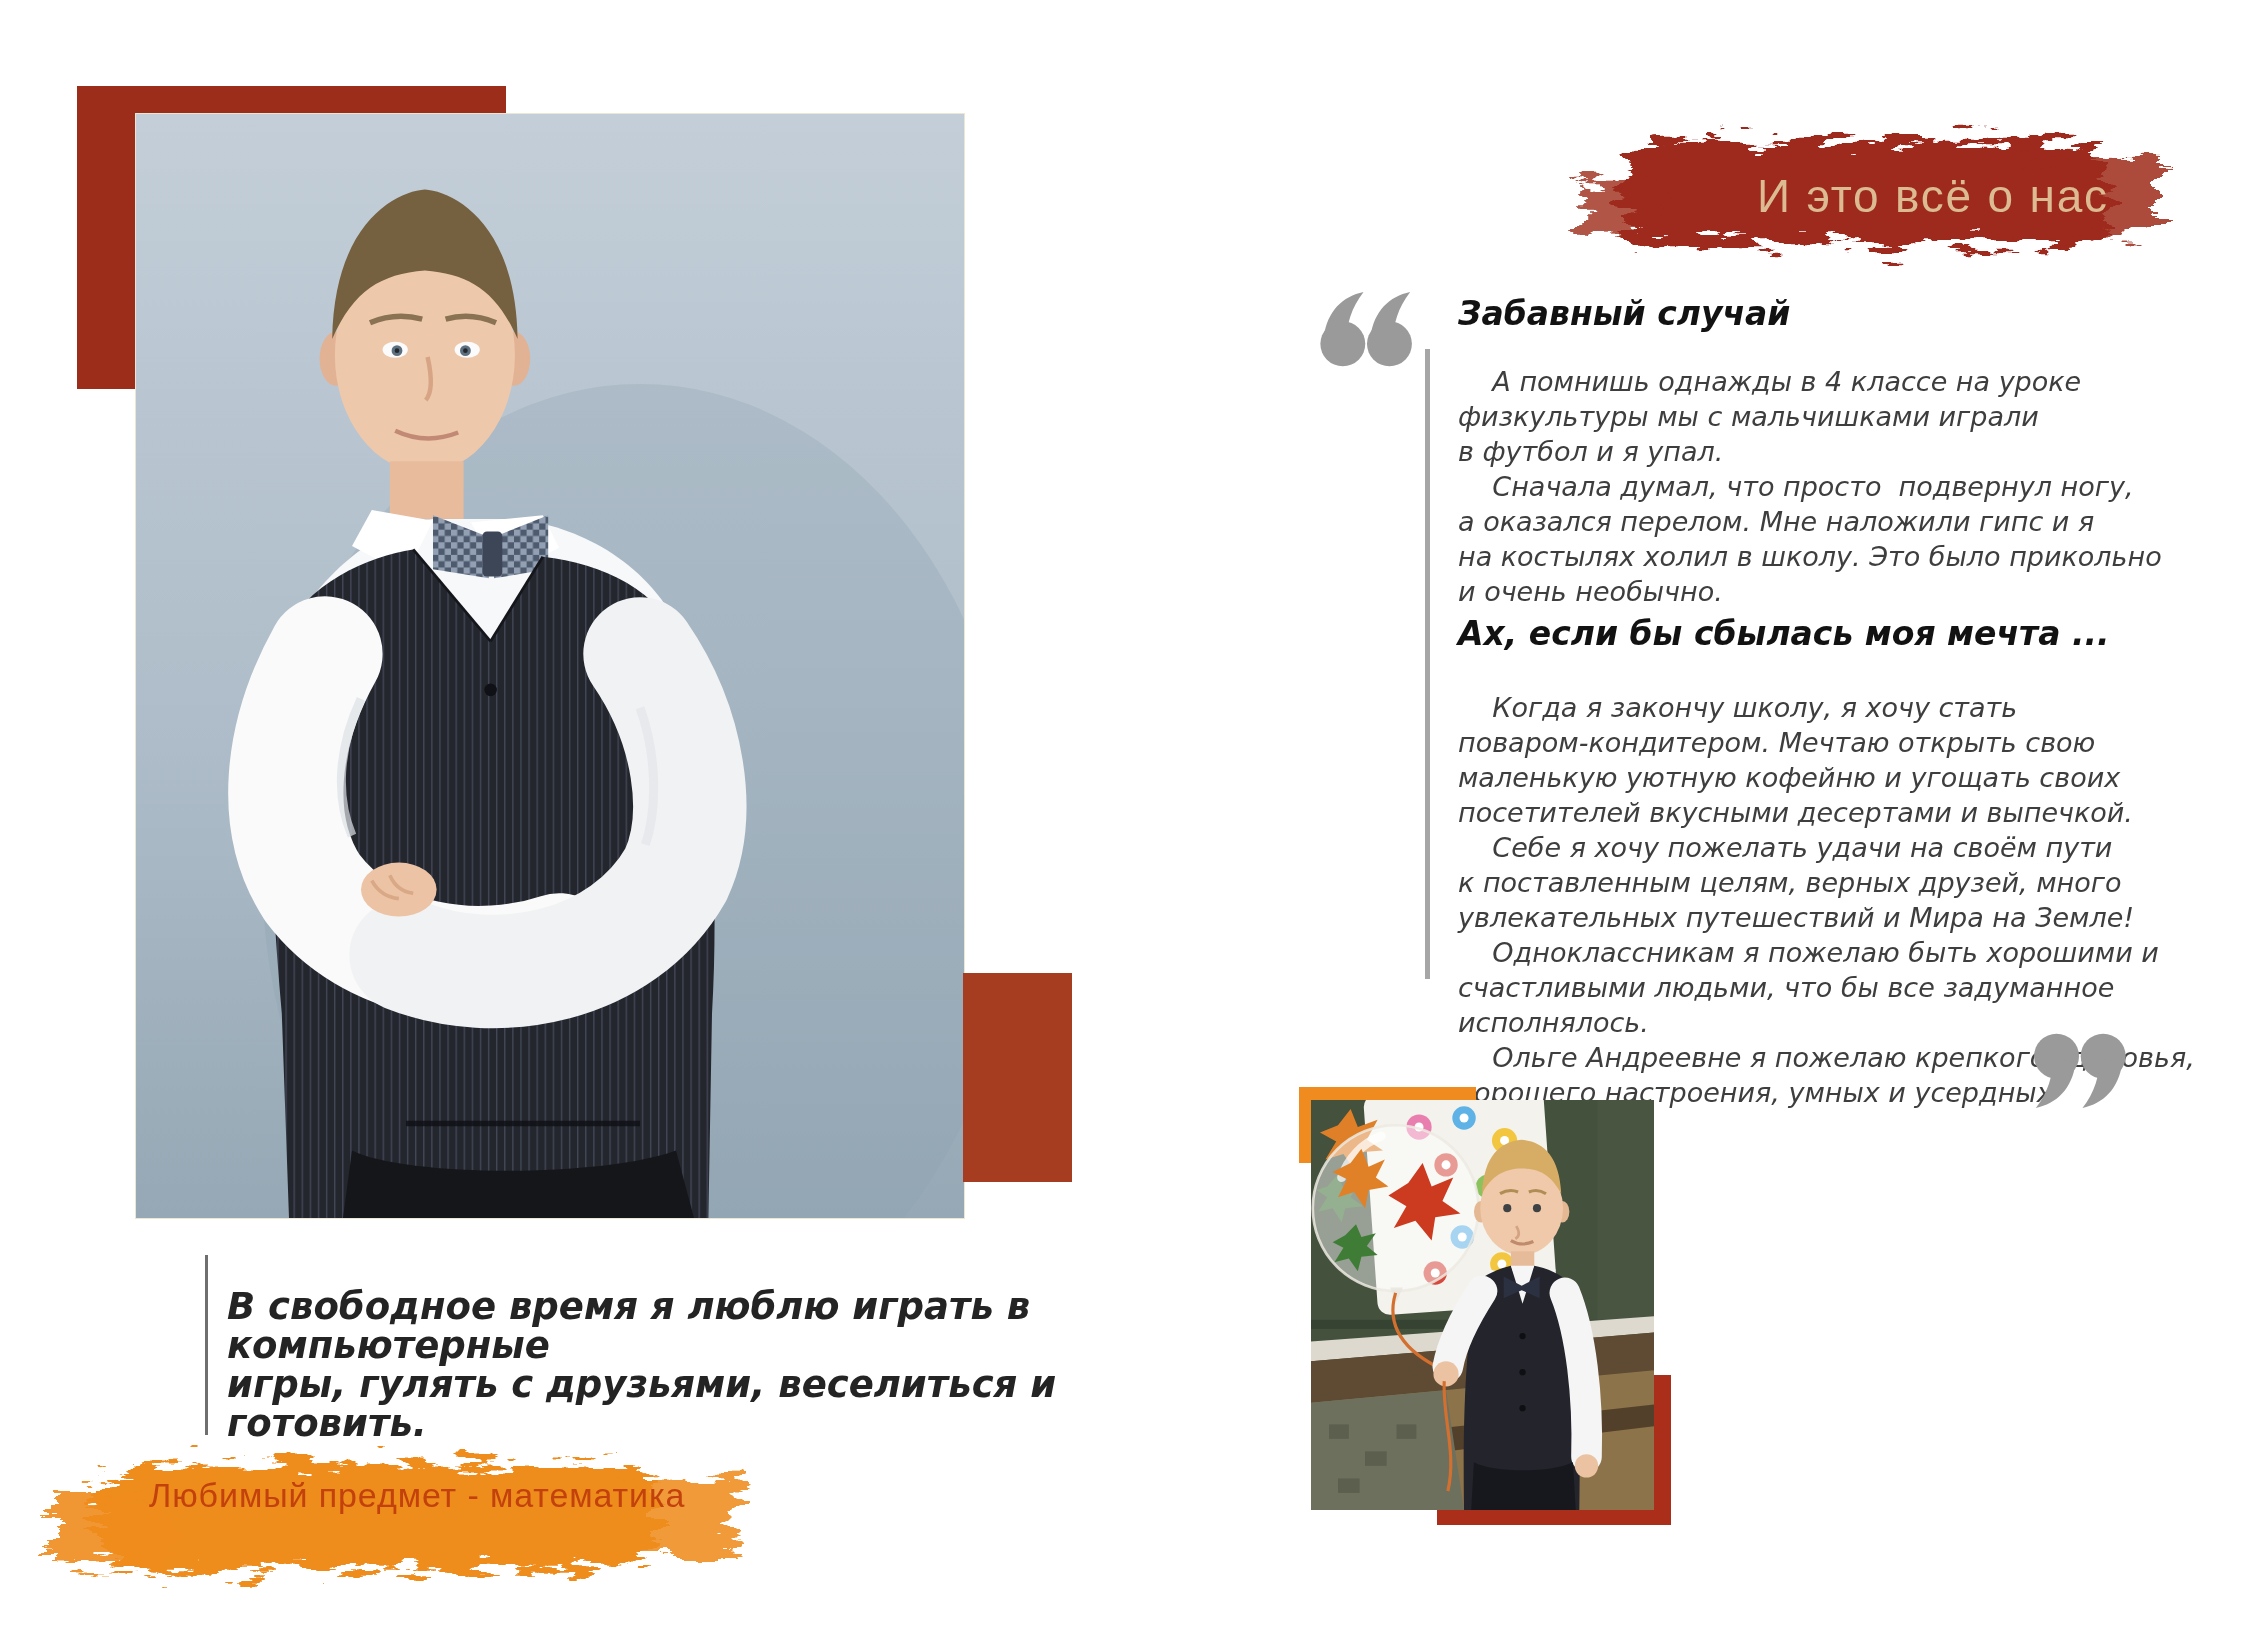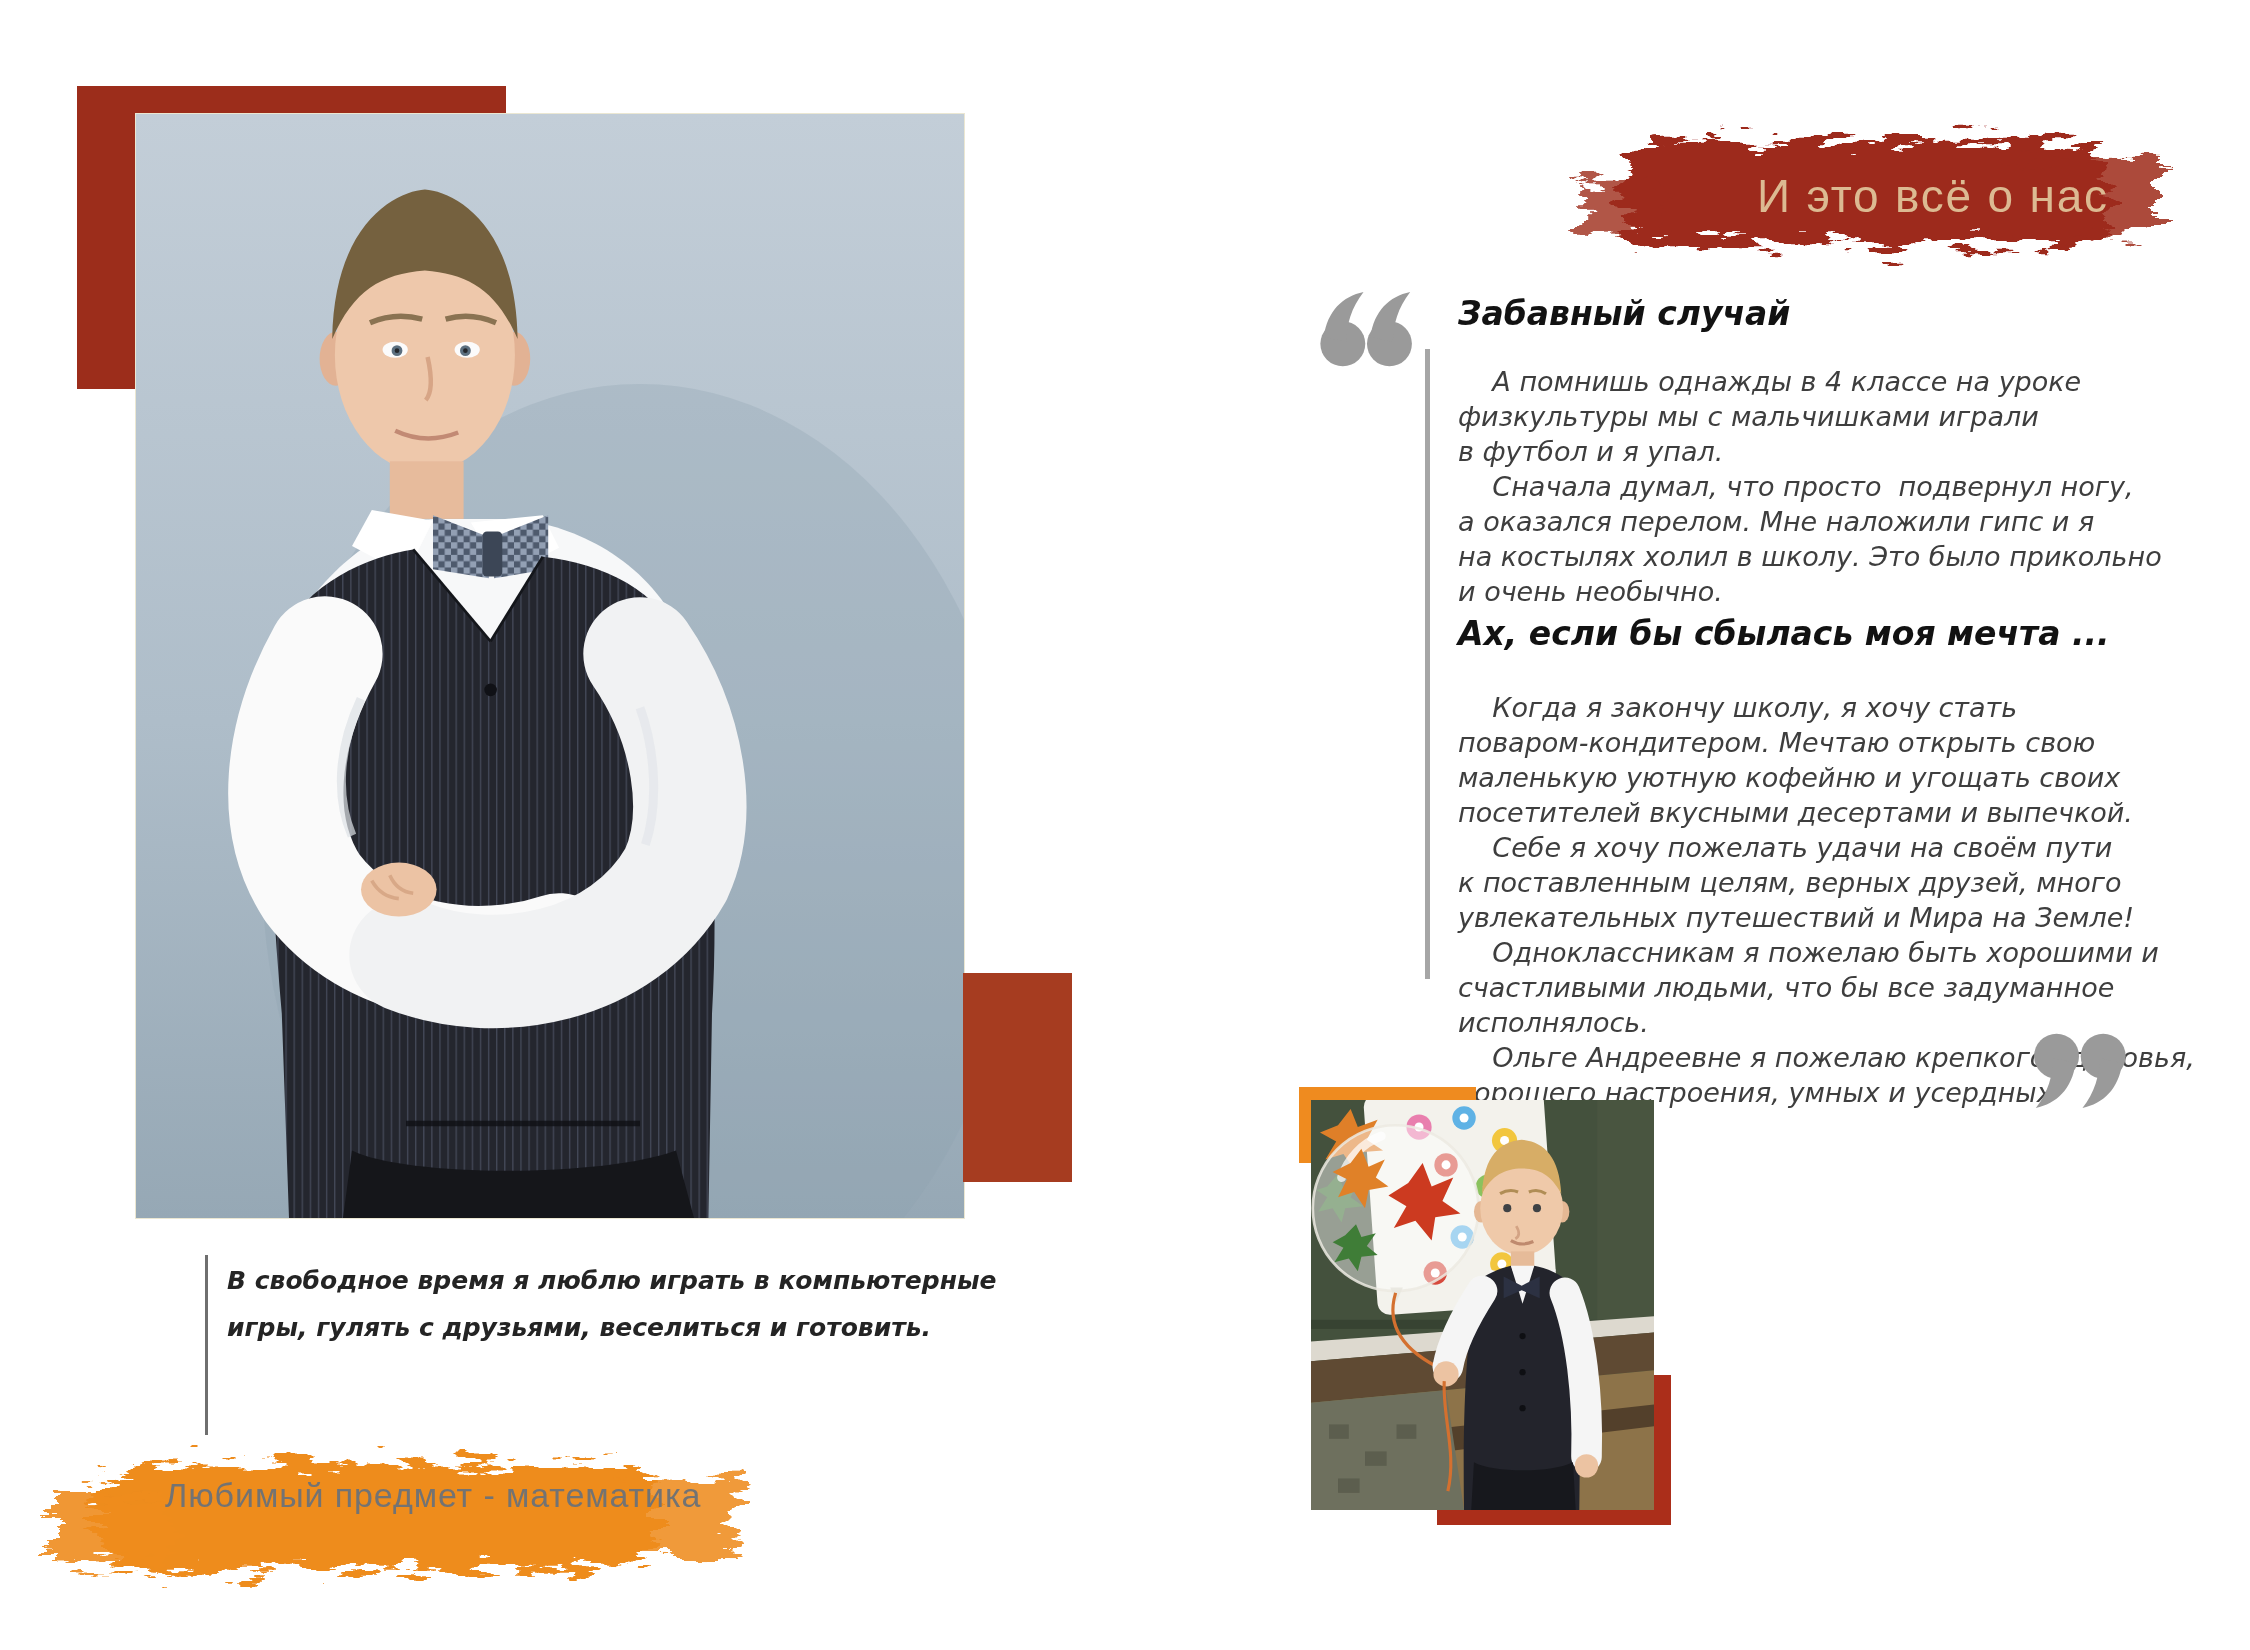--- a/index.html
+++ b/index.html
@@ -13,44 +13,44 @@
 
   .photo-large{position:absolute;left:135px;top:113px;width:828px;height:1104px;margin:0;
                border:1.8px solid #ebe7d2;}
   .photo-small{position:absolute;left:1311px;top:1100px;width:343px;height:410px;margin:0;}
   .photo-large svg,.photo-small svg{display:block;}
 
   .vline{position:absolute;}
   .vline-left{left:205px;top:1255px;width:2.7px;height:180px;background:#6f6f6f;}
   .vline-right{left:1425px;top:349px;width:4.5px;height:630px;background:#a6a6a6;}
 
-  .hand-caption{position:absolute;left:227px;top:1257px;width:882px;
+  .hand-caption{position:absolute;left:227px;top:1287px;width:882px;
     font-family:"DejaVu Sans",sans-serif;font-style:italic;font-weight:bold;
-    font-size:25px;line-height:47px;color:#242424;white-space:pre-line;}
+    font-size:37px;line-height:39px;color:#242424;white-space:pre-line;}
 
   .sec{position:absolute;left:1458px;width:810px;}
   .sec1{top:297px;}
   .sec2{top:617px;}
   .hand-head{margin:0;font-family:"DejaVu Sans",sans-serif;font-style:italic;font-weight:bold;
     font-size:33px;line-height:1.05;color:#121212;}
   .hand-body{margin:32px 0 0 0;font-family:"DejaVu Sans",sans-serif;font-style:italic;
     font-size:27px;line-height:35px;color:#3e3e3e;white-space:pre-line;}
   .sec2 .hand-body{margin-top:38px;}
 
   .quote{position:absolute;}
   .quote-open{left:1320px;top:292px;}
   .quote-close{left:2032px;top:1032px;}
 
   .brush{position:absolute;}
   .brush-red{left:1566px;top:101px;width:612px;height:185px;}
   .brush-orange{left:27px;top:1420px;width:729px;height:194px;}
   .brush svg{display:block;}
   .brush-label{position:absolute;white-space:nowrap;}
   .header-label{left:191px;top:68px;font-size:46px;letter-spacing:1.8px;color:#dcba92;}
-  .subject-label{left:122px;top:56px;font-size:34px;letter-spacing:0.9px;color:#737373;margin-left:16px;}
+  .subject-label{left:122px;top:56px;font-size:34px;letter-spacing:0.9px;color:#c2410c;}
 </style>
 </head>
 <body>
 
 <div class="canvas">
 
   <div class="rect tl-red"></div>
 
   <figure class="photo-large">
     <svg viewBox="0 0 920 1227" width="828" height="1104" preserveAspectRatio="none">

